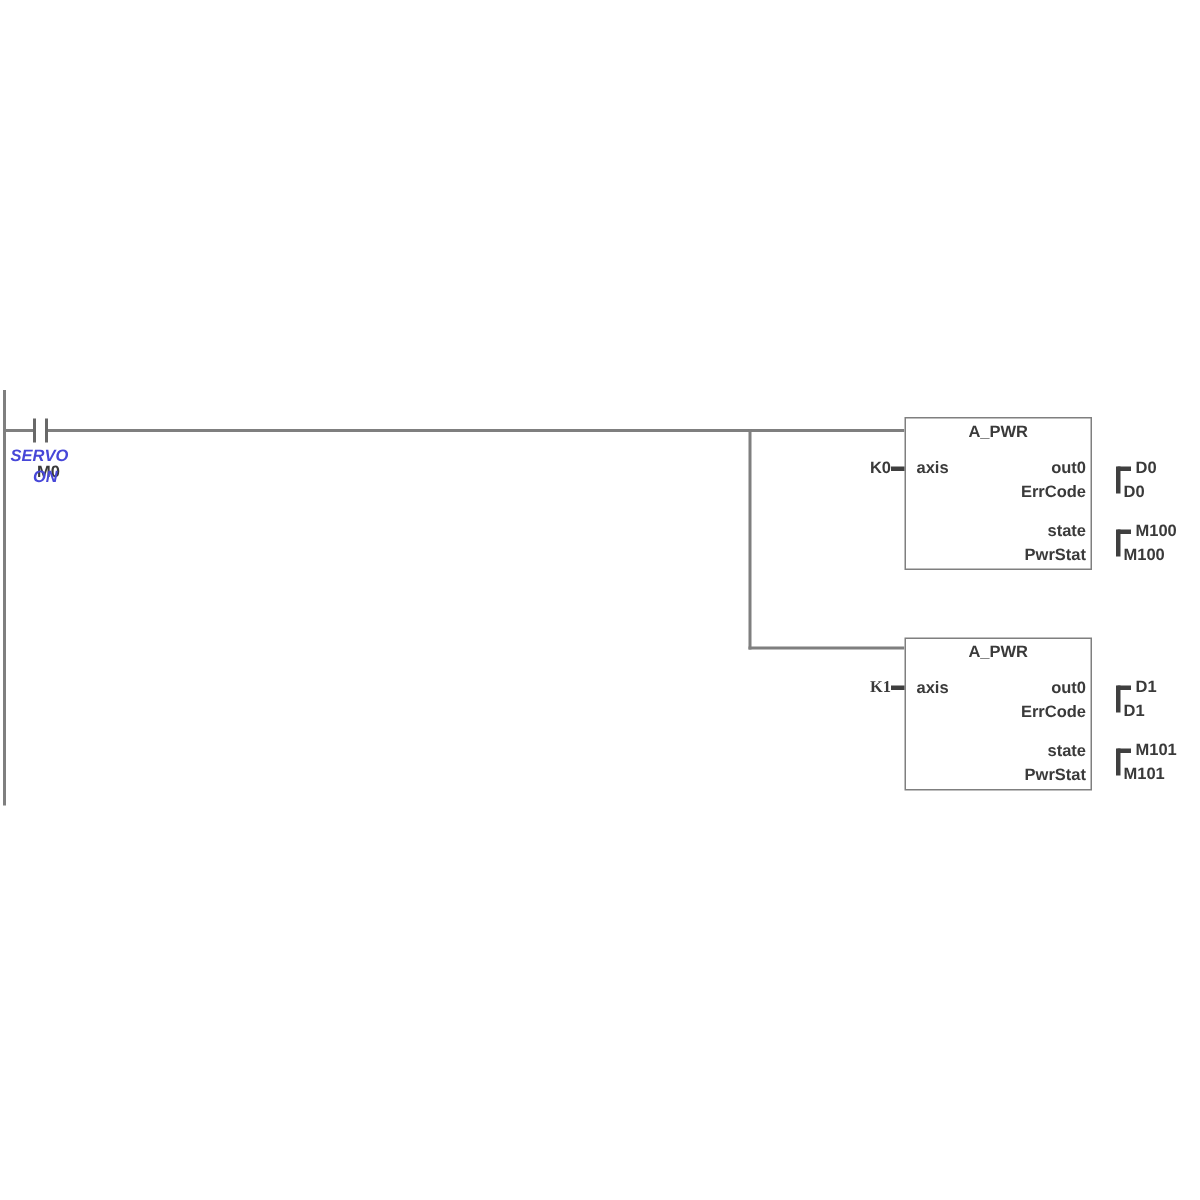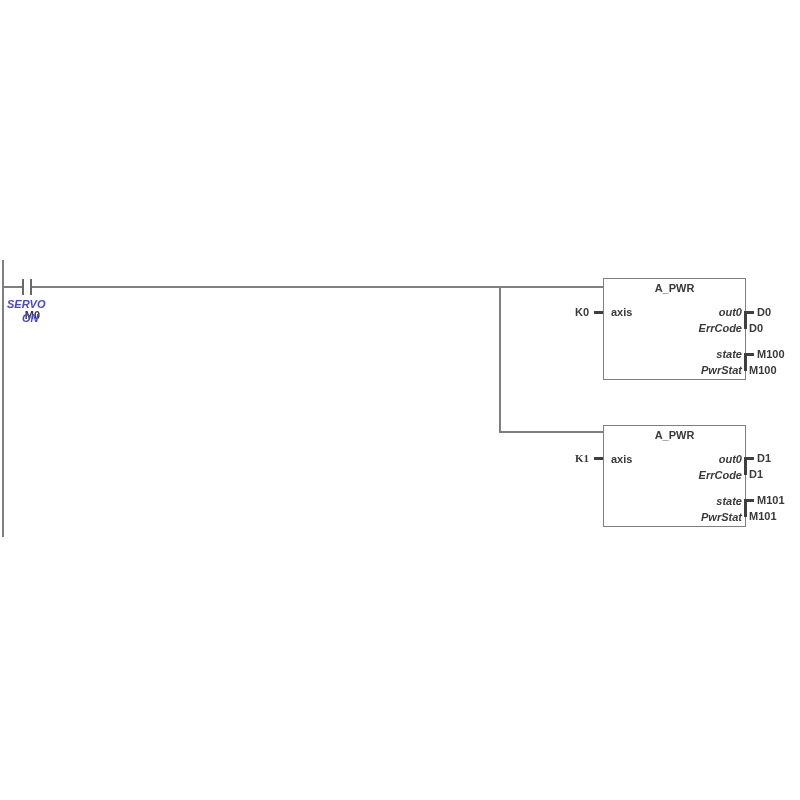--- a/index.html
+++ b/index.html
@@ -16,29 +16,29 @@
     font-size:11px;font-weight:700;color:var(--label);
     overflow:hidden;
   }
   .canvas span{position:absolute;line-height:12px;white-space:nowrap;}
   .wire-h{position:absolute;height:2px;background:var(--wire);}
   .wire-v{position:absolute;width:2px;background:var(--wire);}
   .rail{position:absolute;width:2px;background:var(--wire);}
   .contact{position:absolute;}
   .cbar{position:absolute;width:2px;height:16px;background:#686868;}
   .fblock{
-    position:absolute;width:143px;height:102px;box-sizing:border-box;
+    position:absolute;width:125px;height:102px;box-sizing:border-box;
     border:1.5px solid var(--wire);background:var(--background);
   }
   .blk-title{position:absolute;top:3px;left:0;width:100%;text-align:center;line-height:12px;}
   .pin-l{left:7px;}
-  .pin-r{right:3px;font-style:italic;}
+  .pin-r{right:3px;}
   .tick{position:absolute;width:9px;height:3px;background:var(--element);}
   .bracket{position:absolute;width:2.5px;height:18px;background:var(--element);}
-  .operand-r{width:24px;text-align:center;}
+  .operand-r{width:24px;text-align:right;}
   .comment{color:var(--comment);font-style:italic;}
 </style>
 </head>
 <body>
 
 <div class="canvas">
 
   <div class="rail" style="left:2px;top:260px;height:277px;"></div>
 
   <div class="wire-h" style="left:3px;top:286px;width:19px;"></div>

